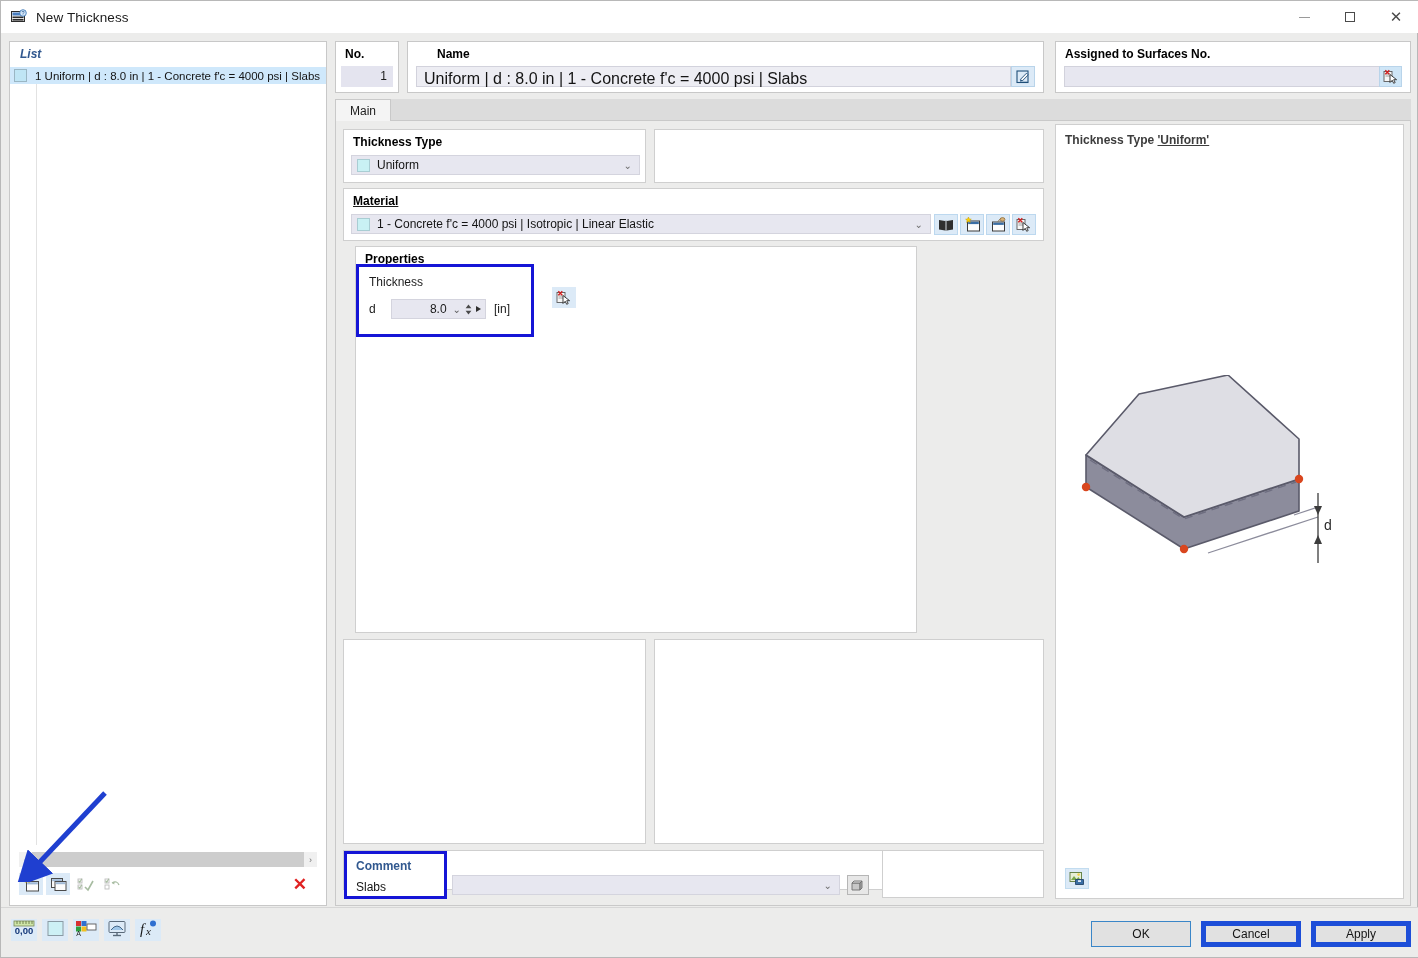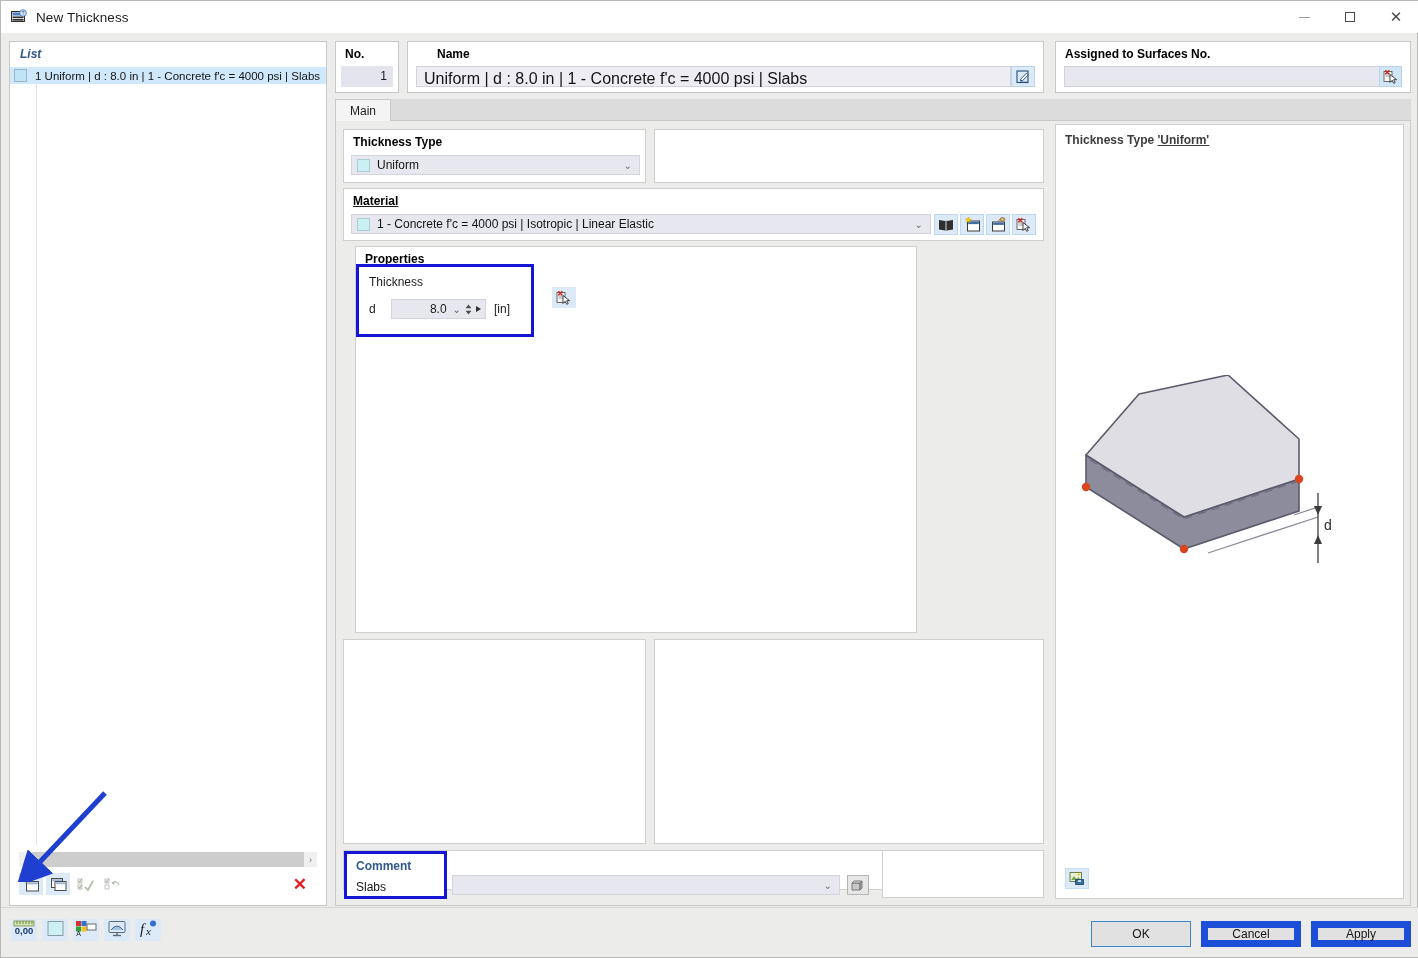--- a/index.html
+++ b/index.html
@@ -227,21 +227,21 @@
     position: absolute; left: 0; bottom: 0; width: 1418px; height: 50px;
     background: #ececeb; border-top: 1px solid #d6d6d6;
   }
   .status-icons { position: absolute; left: 10px; top: 11px; display: flex; gap: 5px; }
   .sbtn {
     width: 26px; height: 22px; background: #dceaf7; border: 1px solid transparent;
     display:flex;align-items:flex-start;justify-content:center;
   }
   .dlg-btns { position: absolute; right: 8px; top: 13px; display: flex; gap: 10px; }
   .dlg-btn {
-    width: 100px; height: 26px; background: #e1e1e1; border: 7px solid #1d4ed8;
+    width: 100px; height: 26px; background: #e1e1e1; border: 5px solid #1d4ed8;
     display: flex; align-items: center; justify-content: center;
     font-size: 12px; color: #141414;
   }
   .dlg-btn.default { border: 1.5px solid #3a86c8; }
 
   
   .arrow-anno { position: absolute; left: 14px; top: 786px; width: 100px; height: 95px; pointer-events: none; }
 </style>
 </head>
 <body>

